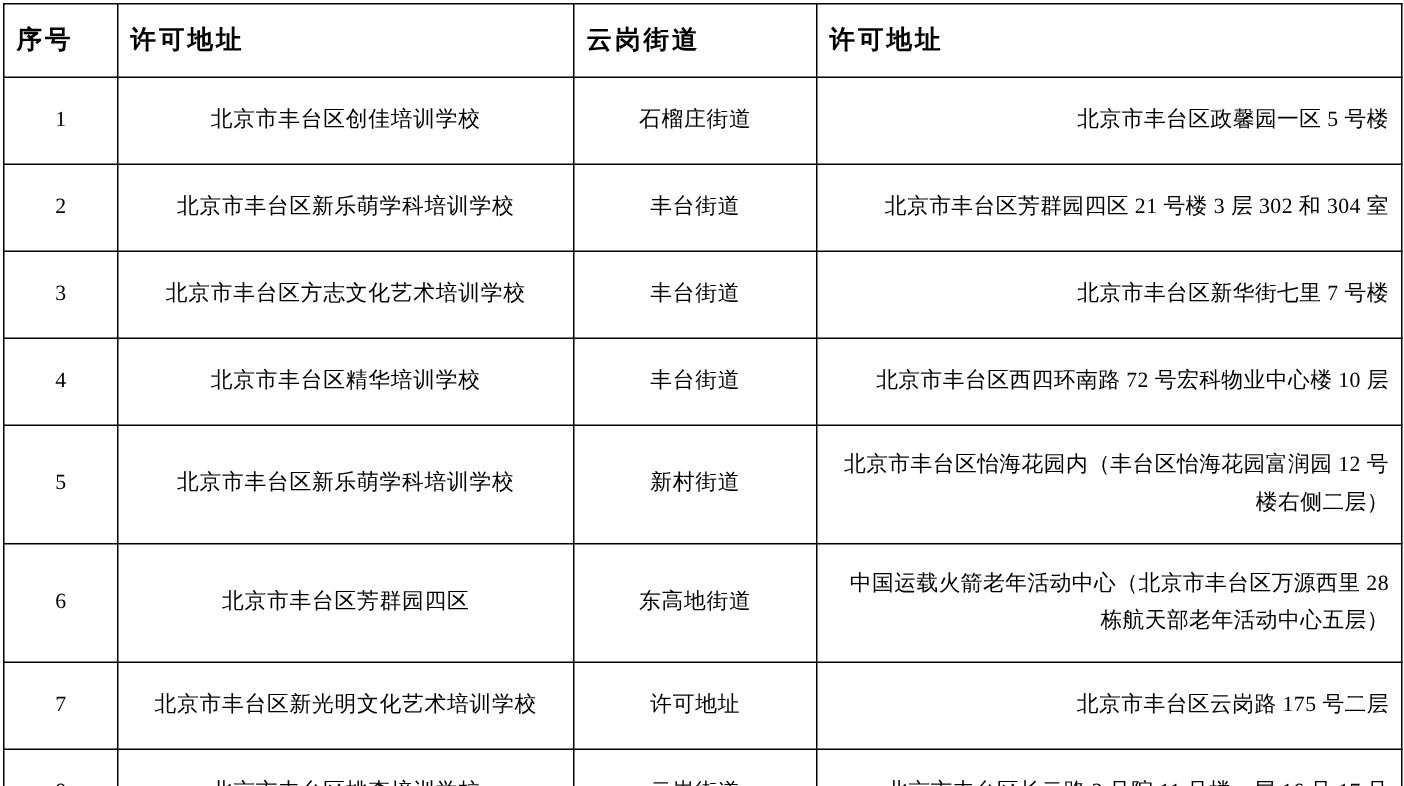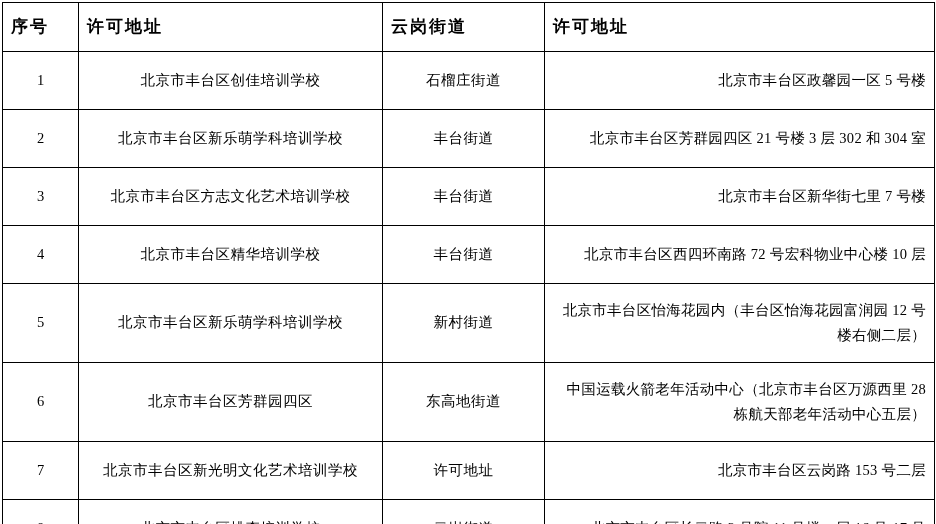--- a/index.html
+++ b/index.html
@@ -122,21 +122,21 @@
       <tr class="tall">
         <td class="idx">6</td>
         <td class="org">北京市丰台区芳群园四区</td>
         <td class="street">东高地街道</td>
         <td class="addr">中国运载火箭老年活动中心（北京市丰台区万源西里 28 栋航天部老年活动中心五层）</td>
       </tr>
       <tr class="r1">
         <td class="idx">7</td>
         <td class="org">北京市丰台区新光明文化艺术培训学校</td>
         <td class="street">许可地址</td>
-        <td class="addr">北京市丰台区云岗路 153 号二层</td>
+        <td class="addr">北京市丰台区云岗路 175 号二层</td>
       </tr>
       <tr class="r1">
         <td class="idx">8</td>
         <td class="org">北京市丰台区桃李培训学校</td>
         <td class="street">云岗街道</td>
         <td class="addr">北京市丰台区长云路 2 号院 11 号楼一层 16 号 17 号</td>
       </tr>
     </tbody>
   </table>
 </div>

